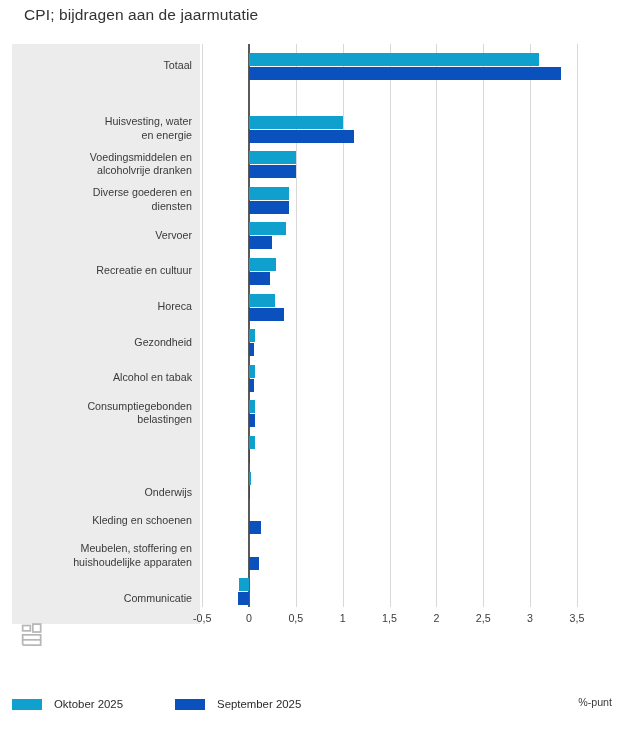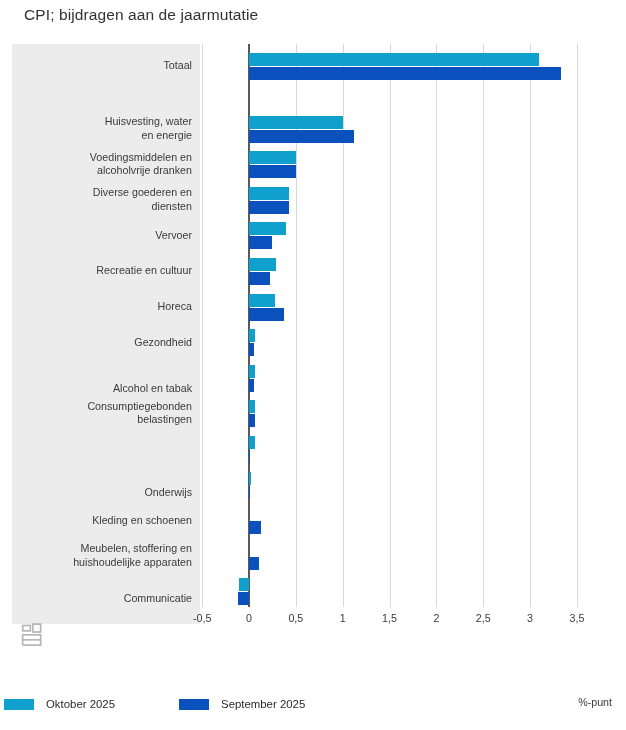--- a/index.html
+++ b/index.html
@@ -60,22 +60,22 @@
     font-size:10.7px;color:#3a3a3a;
     transform:translateX(-50%);
     white-space:nowrap;
   }
   #x-axis-title{
     position:absolute;left:0;top:652px;width:612px;
     text-align:right;font-size:10.7px;color:#3a3a3a;
   }
   
   #legend{
-    position:absolute;left:4px;top:698px;
-    display:flex;align-items:center;gap:16px;
+    position:absolute;left:12px;top:698px;
+    display:flex;align-items:center;gap:4px;
   }
   .legend-item{display:flex;align-items:center;margin-right:48px;}
   .legend-swatch{width:30px;height:11px;margin-right:12px;display:inline-block;}
   .legend-text{font-size:11.4px;color:#2b2b2b;white-space:nowrap;}
   
   #cbs-logo{
     position:absolute;left:20px;top:578px;width:30px;height:30px;
     opacity:.62;
   }
 </style>
@@ -92,21 +92,21 @@
       <div class="cat-label" style="top: 85px;">Huisvesting, water
 en energie</div>
       <div class="cat-label" style="top: 120.6px;">Voedingsmiddelen en
 alcoholvrije dranken</div>
       <div class="cat-label" style="top: 156.2px;">Diverse goederen en
 diensten</div>
       <div class="cat-label" style="top: 191.8px;">Vervoer</div>
       <div class="cat-label" style="top: 227.4px;">Recreatie en cultuur</div>
       <div class="cat-label" style="top: 263px;">Horeca</div>
       <div class="cat-label" style="top: 298.6px;">Gezondheid</div>
-      <div class="cat-label" style="top: 334.2px; margin-top: 11px;">Alcohol en tabak</div>
+      <div class="cat-label" style="top: 334.2px;">Alcohol en tabak</div>
       <div class="cat-label" style="top: 369.8px;">Consumptiegebonden
 belastingen</div>
       <div class="cat-label" style="top: 441px; margin-top: 8px;">Onderwijs</div>
       <div class="cat-label" style="top: 476.6px;">Kleding en schoenen</div>
       <div class="cat-label" style="top: 512.2px;">Meubelen, stoffering en
 huishoudelijke apparaten</div>
       <div class="cat-label" style="top: 547.8px; margin-top: 7px;">Communicatie</div>
     </div>
 
   <div id="plot-area">

